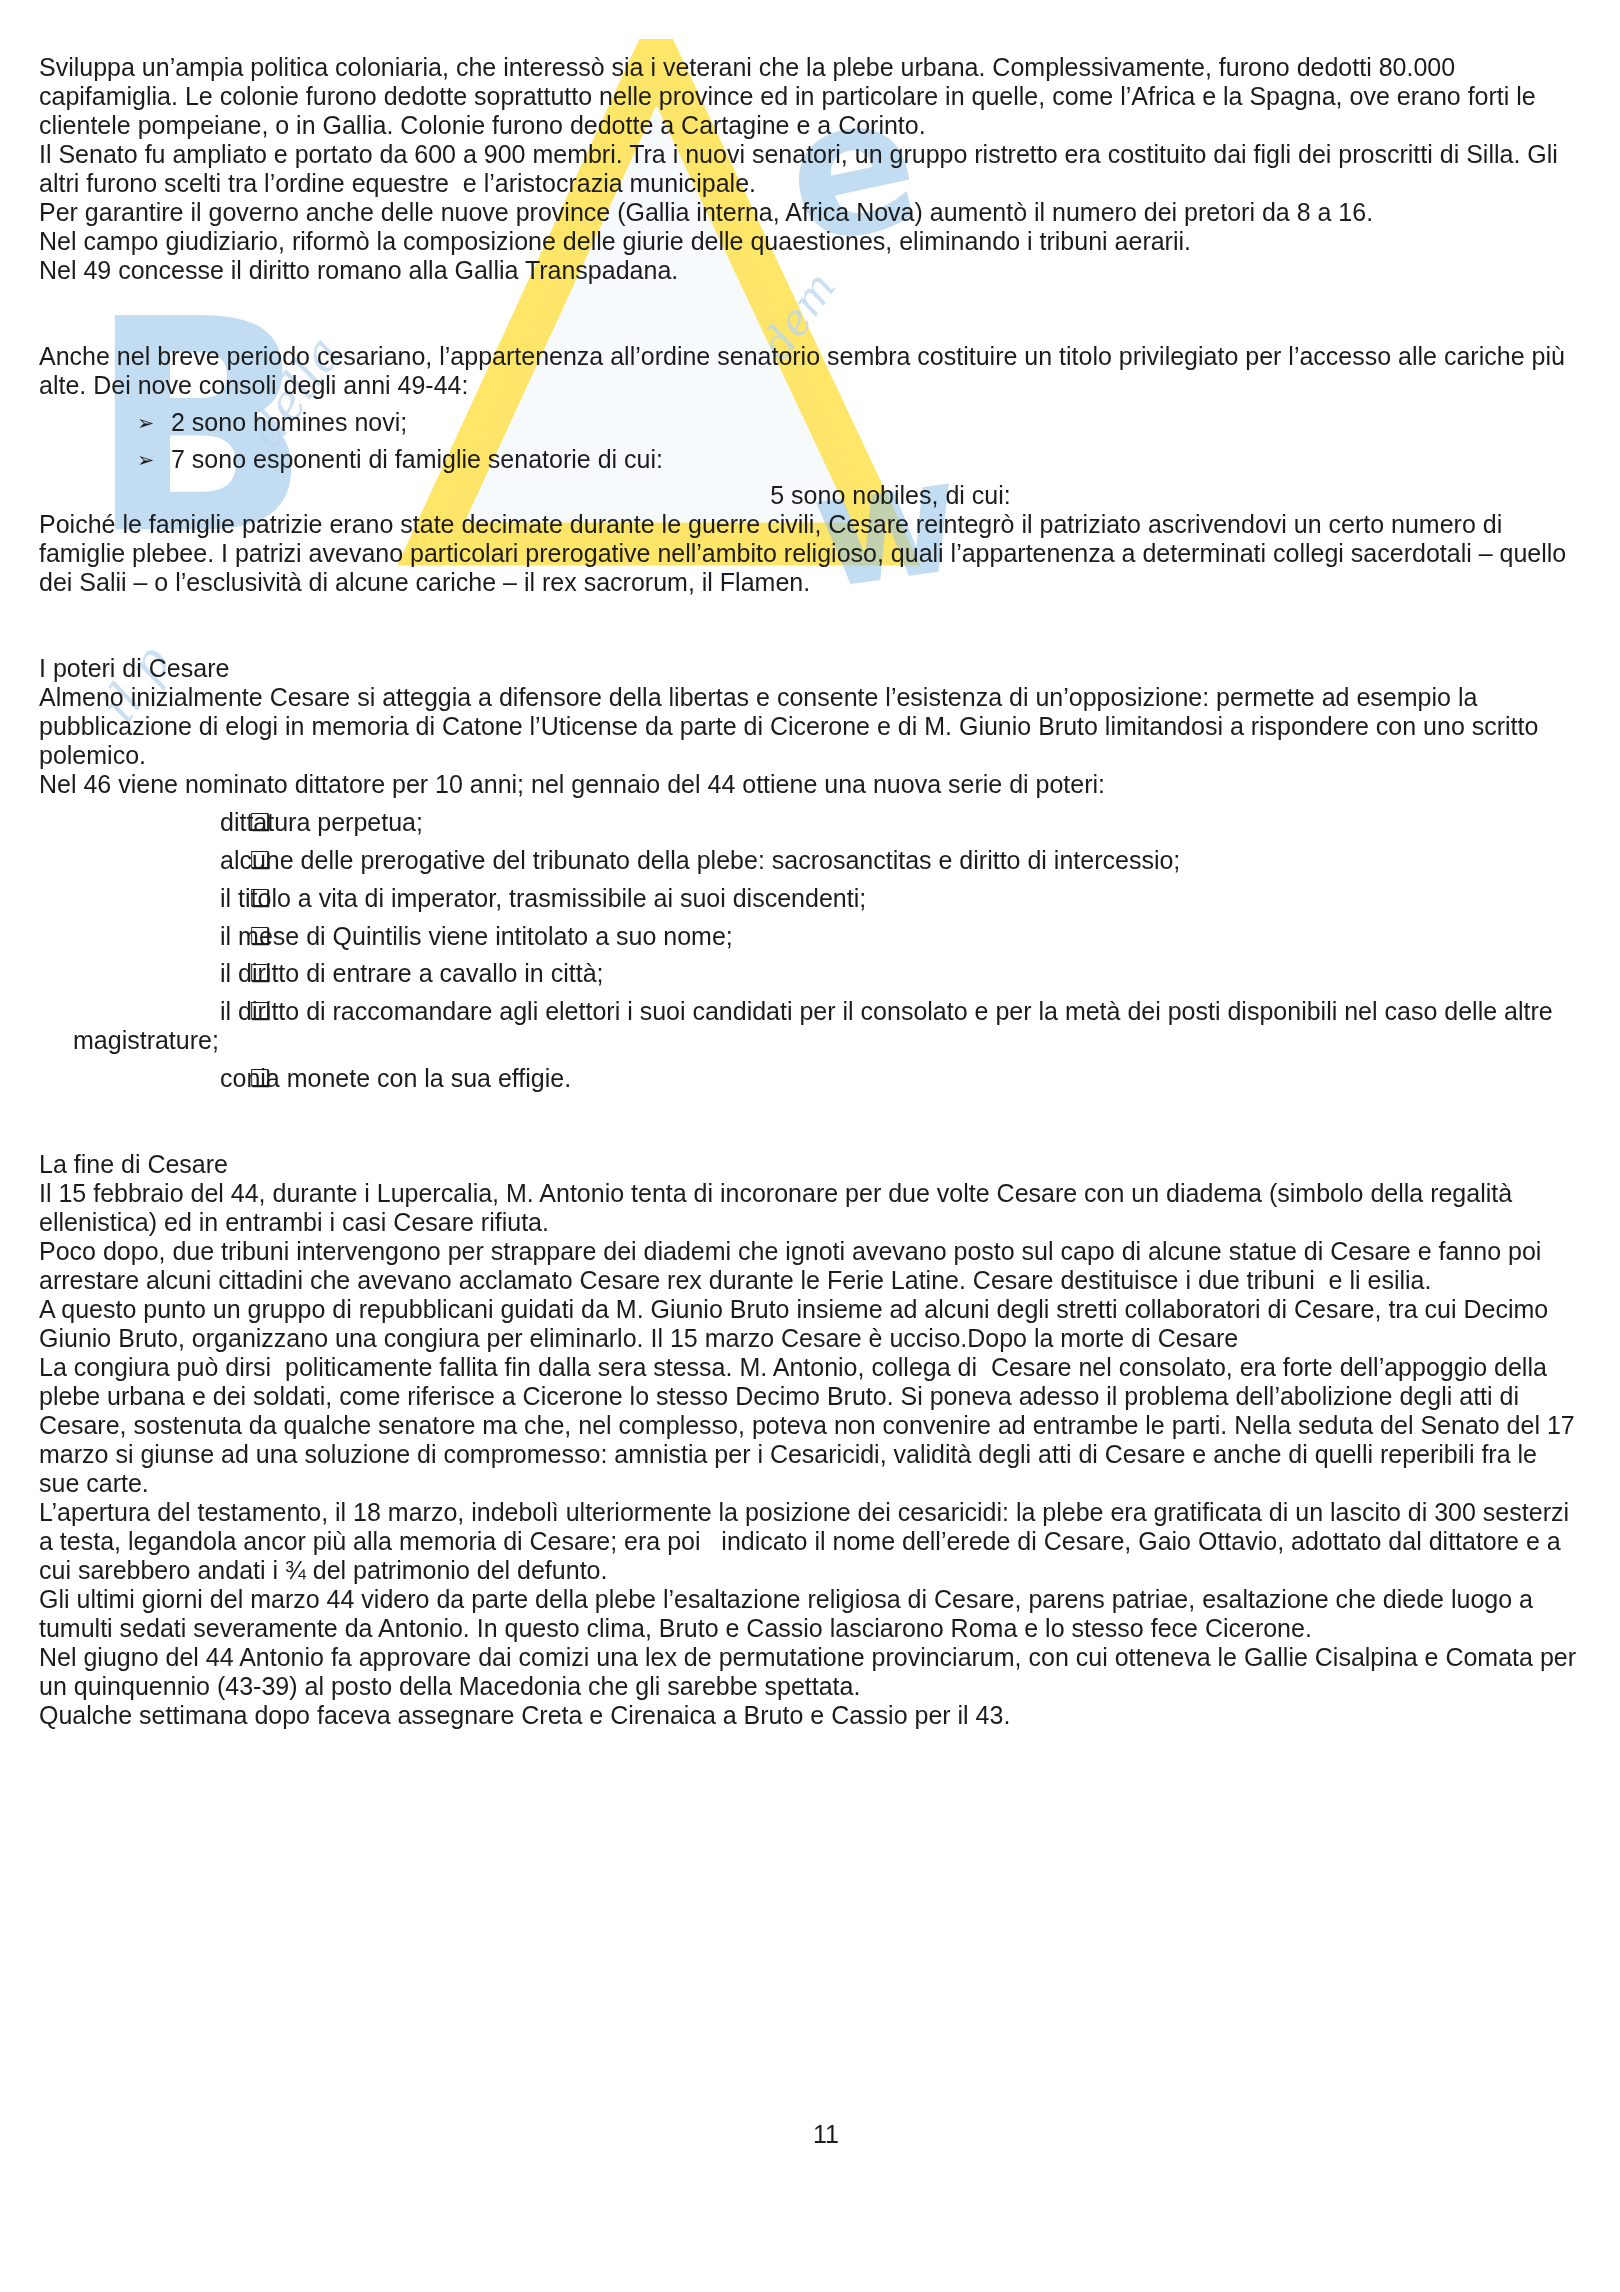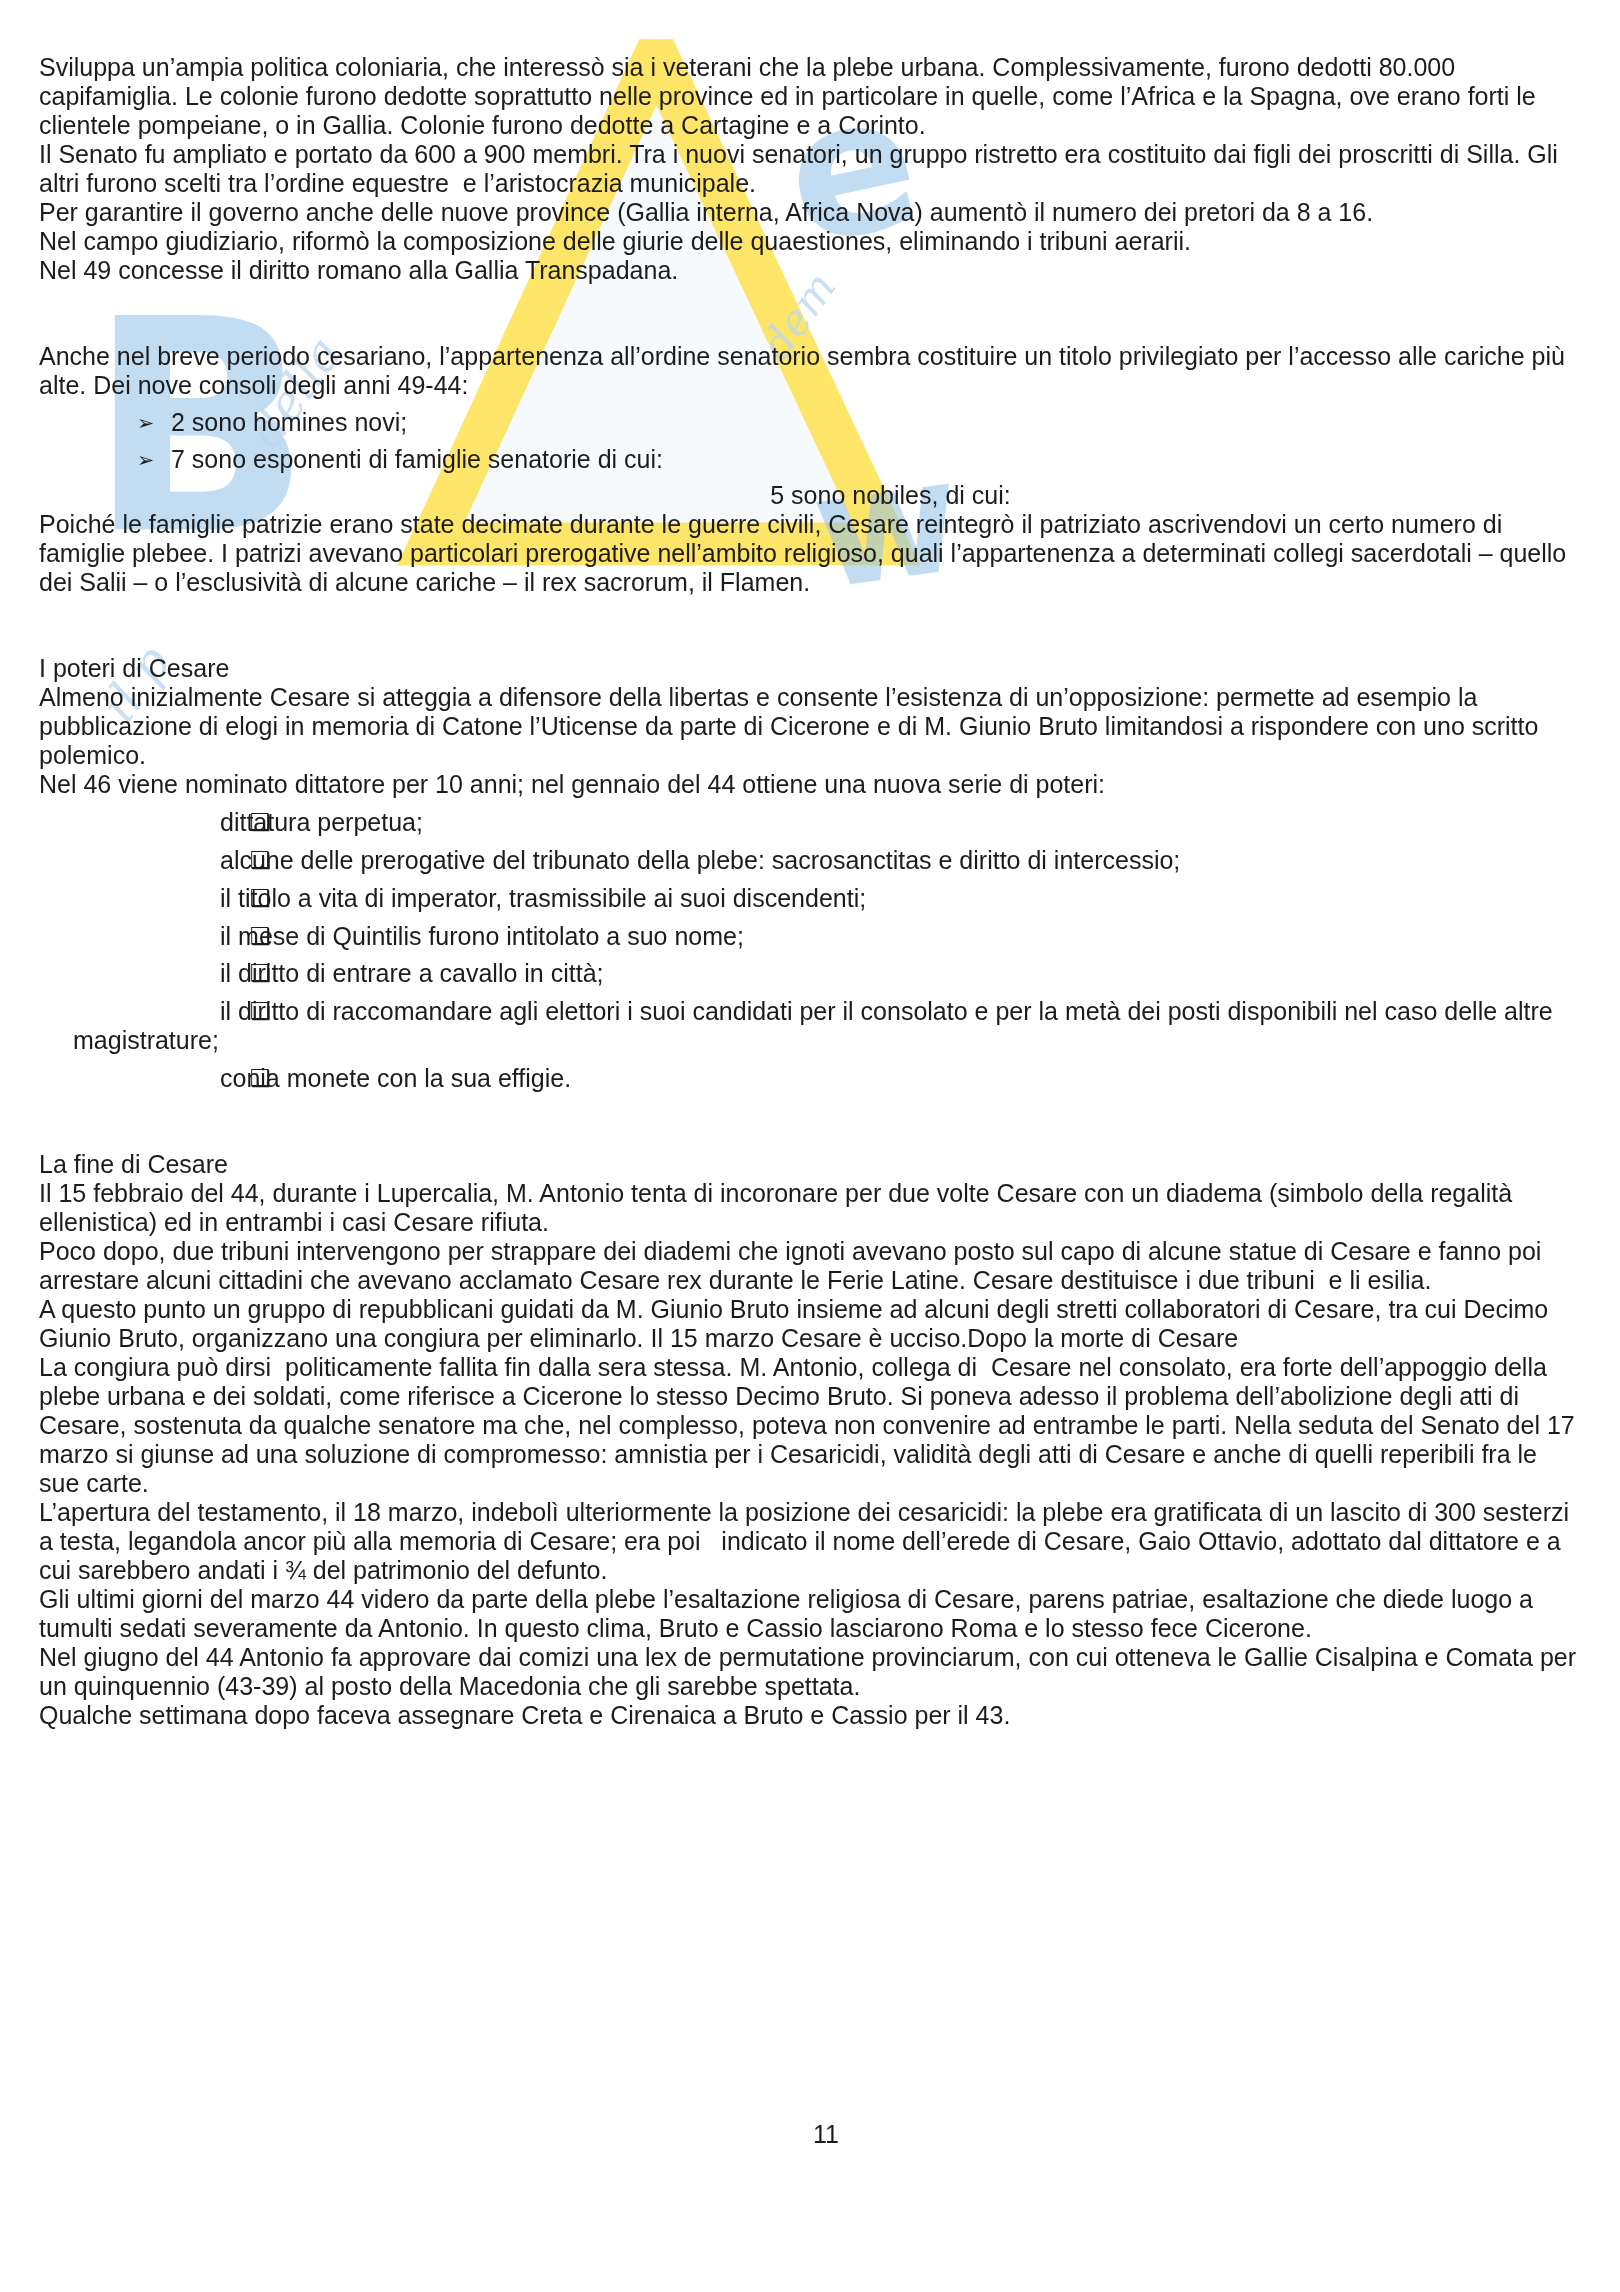--- a/index.html
+++ b/index.html
@@ -76,21 +76,21 @@
       <div class="blk arrow"><span class="marker">➢</span><span>7 sono esponenti di famiglie senatorie di cui:</span></div>
       <div class="blk sub1"><span>5 sono </span><span class="it">nobiles</span><span>, di cui:</span></div>
       <div class="blk p"><span>Poiché le famiglie patrizie erano state decimate durante le guerre civili, Cesare reintegrò il patriziato ascrivendovi un certo numero di famiglie plebee. I patrizi avevano particolari prerogative nell’ambito religioso, quali l’appartenenza a determinati collegi sacerdotali – quello dei Salii – o l’esclusività di alcune cariche – il </span><span class="it">rex sacrorum,</span><span> il </span><span class="it">Flamen</span><span>.</span></div>
       <div class="blk spacer" style="height: 57px;"></div>
       <div class="blk heading"><span>I poteri di Cesare</span></div>
       <div class="blk p"><span>Almeno inizialmente Cesare si atteggia a difensore della </span><span class="it">libertas</span><span> e consente l’esistenza di un’opposizione: permette ad esempio la pubblicazione di elogi in memoria di Catone l’Uticense da parte di Cicerone e di M. Giunio Bruto limitandosi a rispondere con uno scritto polemico.</span></div>
       <div class="blk p"><span>Nel 46 viene nominato dittatore per 10 anni; nel gennaio del 44 ottiene una nuova serie di poteri:</span></div>
       <div class="blk check"><span class="marker">❑</span><span>dittatura perpetua;</span></div>
       <div class="blk check"><span class="marker">❑</span><span>alcune delle prerogative del tribunato della plebe: </span><span class="it">sacrosanctitas</span><span> e diritto di </span><span class="it">intercessio</span><span>;</span></div>
       <div class="blk check"><span class="marker">❑</span><span>il titolo a vita di </span><span class="it">imperator</span><span>, trasmissibile ai suoi discendenti;</span></div>
-      <div class="blk check"><span class="marker">❑</span><span>il mese di </span><span class="it">Quintilis</span><span> furono intitolato a suo nome;</span></div>
+      <div class="blk check"><span class="marker">❑</span><span>il mese di </span><span class="it">Quintilis</span><span> viene intitolato a suo nome;</span></div>
       <div class="blk check"><span class="marker">❑</span><span>il diritto di entrare a cavallo in città;</span></div>
       <div class="blk check"><span class="marker">❑</span><span>il diritto di raccomandare agli elettori i suoi candidati per il consolato e per la metà dei posti disponibili nel caso delle altre magistrature;</span></div>
       <div class="blk check"><span class="marker">❑</span><span>conia monete con la sua effigie.</span></div>
       <div class="blk spacer" style="height: 57px;"></div>
       <div class="blk heading"><span>La fine di Cesare</span></div>
       <div class="blk p"><span>Il 15 febbraio del 44, durante i </span><span class="it">Lupercalia</span><span>, M. Antonio tenta di incoronare per due volte Cesare con un diadema (simbolo della regalità ellenistica) ed in entrambi i casi Cesare rifiuta.</span></div>
       <div class="blk p"><span>Poco dopo, due tribuni intervengono per strappare dei diademi che ignoti avevano posto sul capo di alcune statue di Cesare e fanno poi arrestare alcuni cittadini che avevano acclamato Cesare </span><span class="it">rex</span><span> durante le Ferie Latine. Cesare destituisce i due tribuni  e li esilia.</span></div>
       <div class="blk p"><span>A questo punto un gruppo di repubblicani guidati da M. Giunio Bruto insieme ad alcuni degli stretti collaboratori di Cesare, tra cui Decimo Giunio Bruto, organizzano una congiura per eliminarlo. Il 15 marzo Cesare è ucciso.Dopo la morte di Cesare</span></div>
       <div class="blk p"><span>La congiura può dirsi  politicamente fallita fin dalla sera stessa. M. Antonio, collega di  Cesare nel consolato, era forte dell’appoggio della plebe urbana e dei soldati, come riferisce a Cicerone lo stesso Decimo Bruto. Si poneva adesso il problema dell’abolizione degli atti di Cesare, sostenuta da qualche senatore ma che, nel complesso, poteva non convenire ad entrambe le parti. Nella seduta del Senato del 17 marzo si giunse ad una soluzione di compromesso: amnistia per i Cesaricidi, validità degli atti di Cesare e anche di quelli reperibili fra le sue carte.</span></div>
       <div class="blk p"><span>L’apertura del testamento, il 18 marzo, indebolì ulteriormente la posizione dei cesaricidi: la plebe era gratificata di un lascito di 300 sesterzi a testa, legandola ancor più alla memoria di Cesare; era poi   indicato il nome dell’erede di Cesare, Gaio Ottavio, adottato dal dittatore e a cui sarebbero andati i ¾ del patrimonio del defunto.</span></div>

